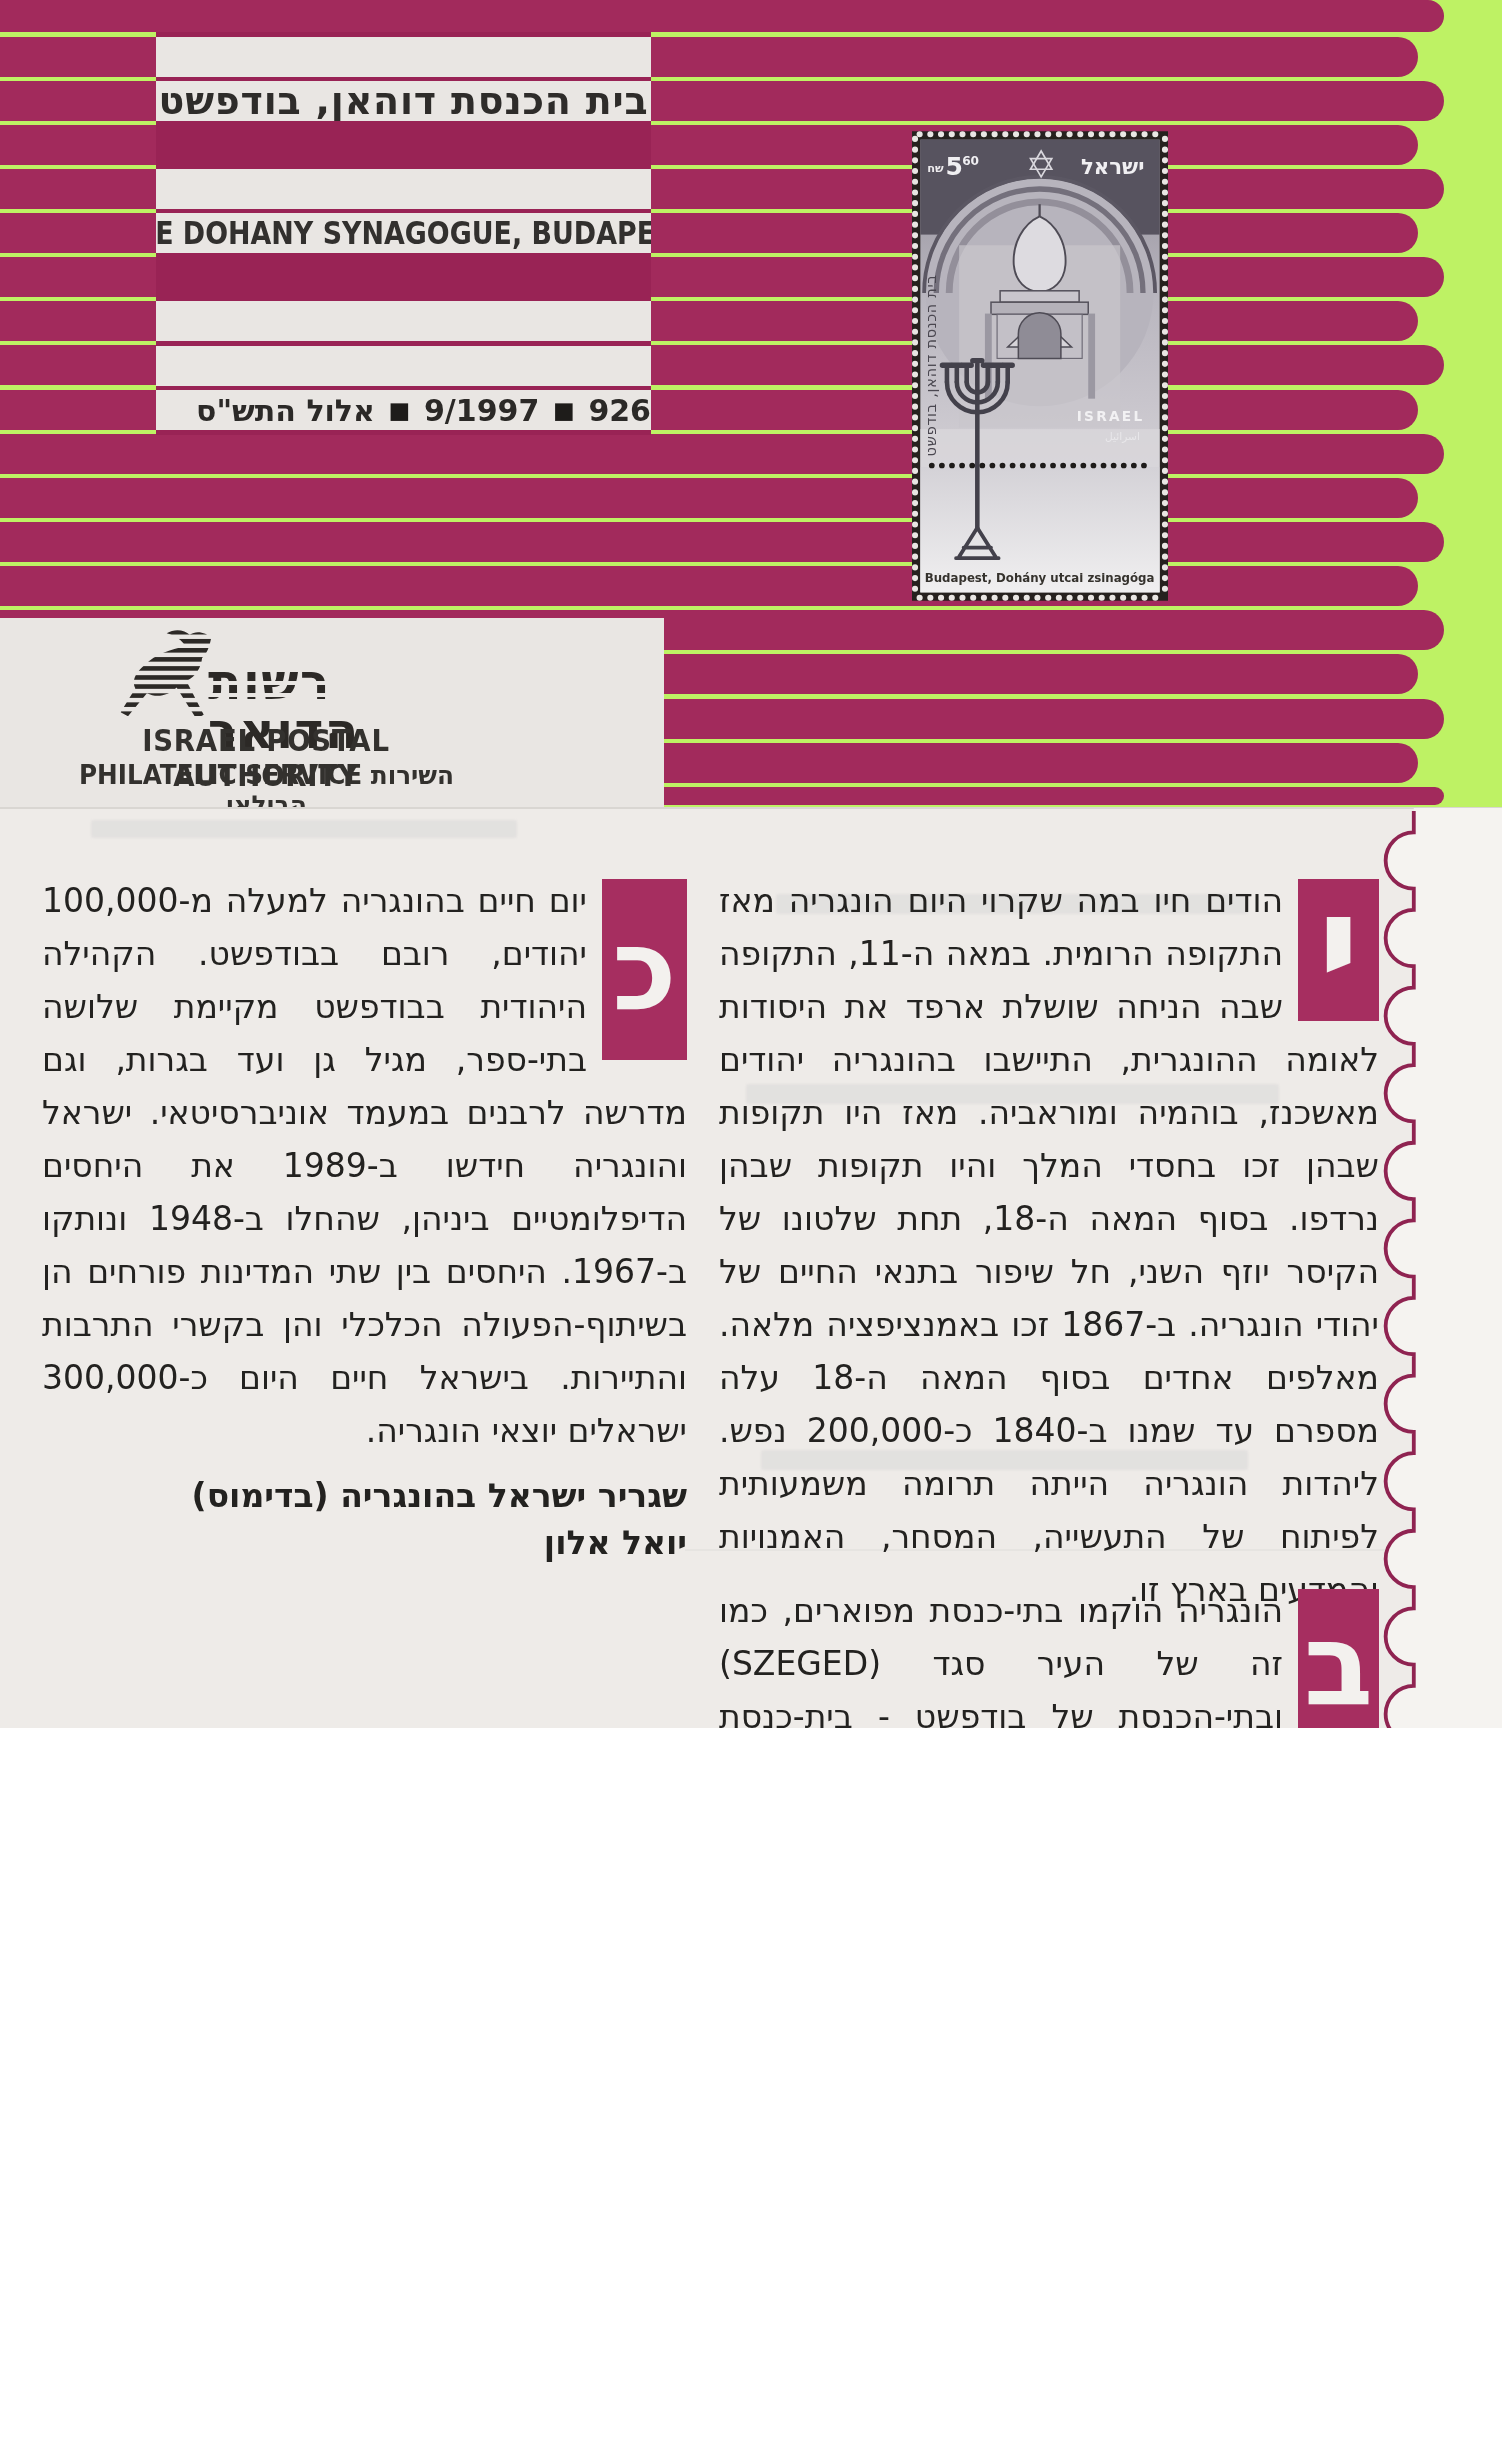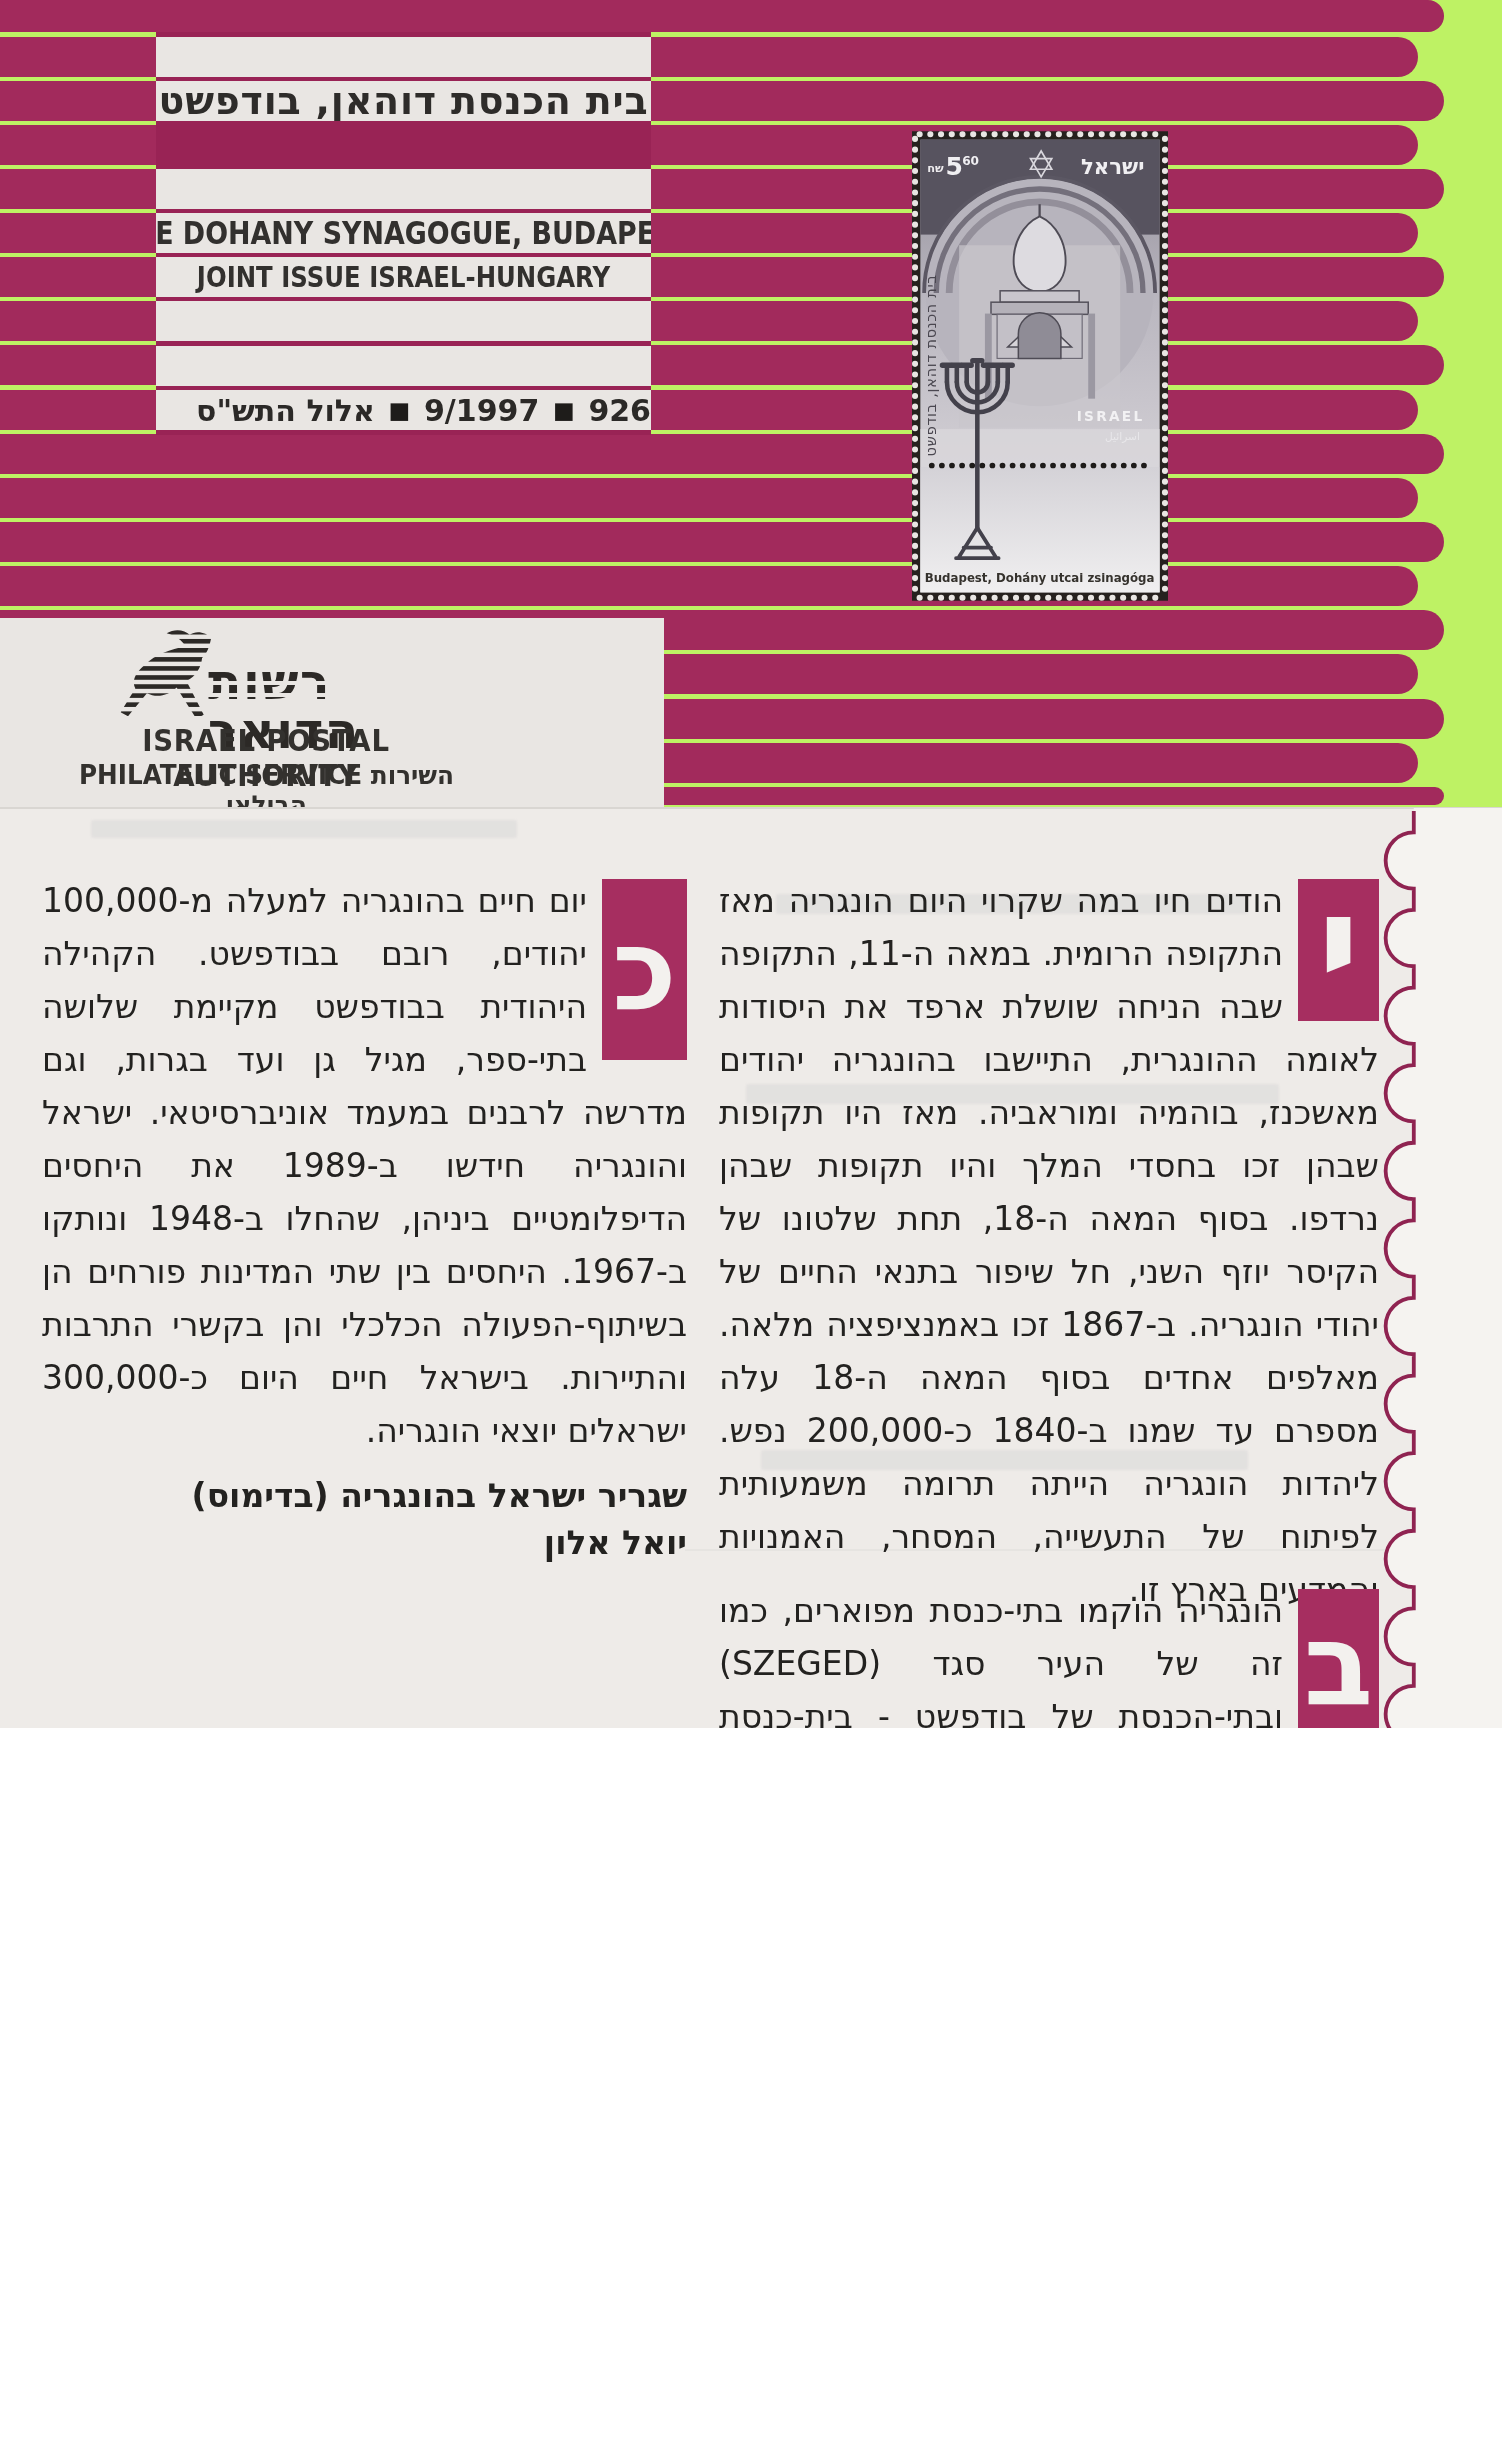--- a/index.html
+++ b/index.html
@@ -85,23 +85,20 @@
     </div>
 
   <div class="title-panel">
     <div class="band" style="top:4.6px;"></div>
     <div class="band" style="top:49px;">
       <div class="band-text heb-title1">בית הכנסת דוהאן, בודפשט</div>
     </div>
     <div class="band" style="top:137px;"></div>
     <div class="band" style="top:181px;">
       <div class="band-text eng-title eng1">THE DOHANY SYNAGOGUE, BUDAPEST</div>
-    </div>
-    <div class="band" style="top:225px;">
-      <div class="band-text eng-title eng2">JOINT ISSUE ISRAEL-HUNGARY</div>
     </div>
     <div class="band" style="top:269px;"></div>
     <div class="band" style="top:314px;"></div>
     <div class="band date-band" style="top:358px;">
       <div class="band-text">
         <span>אלול התש"ס</span>
         <span class="sep-square">■</span>
         <span>9/1997</span>
         <span class="sep-square">■</span>
         <span>926</span>

